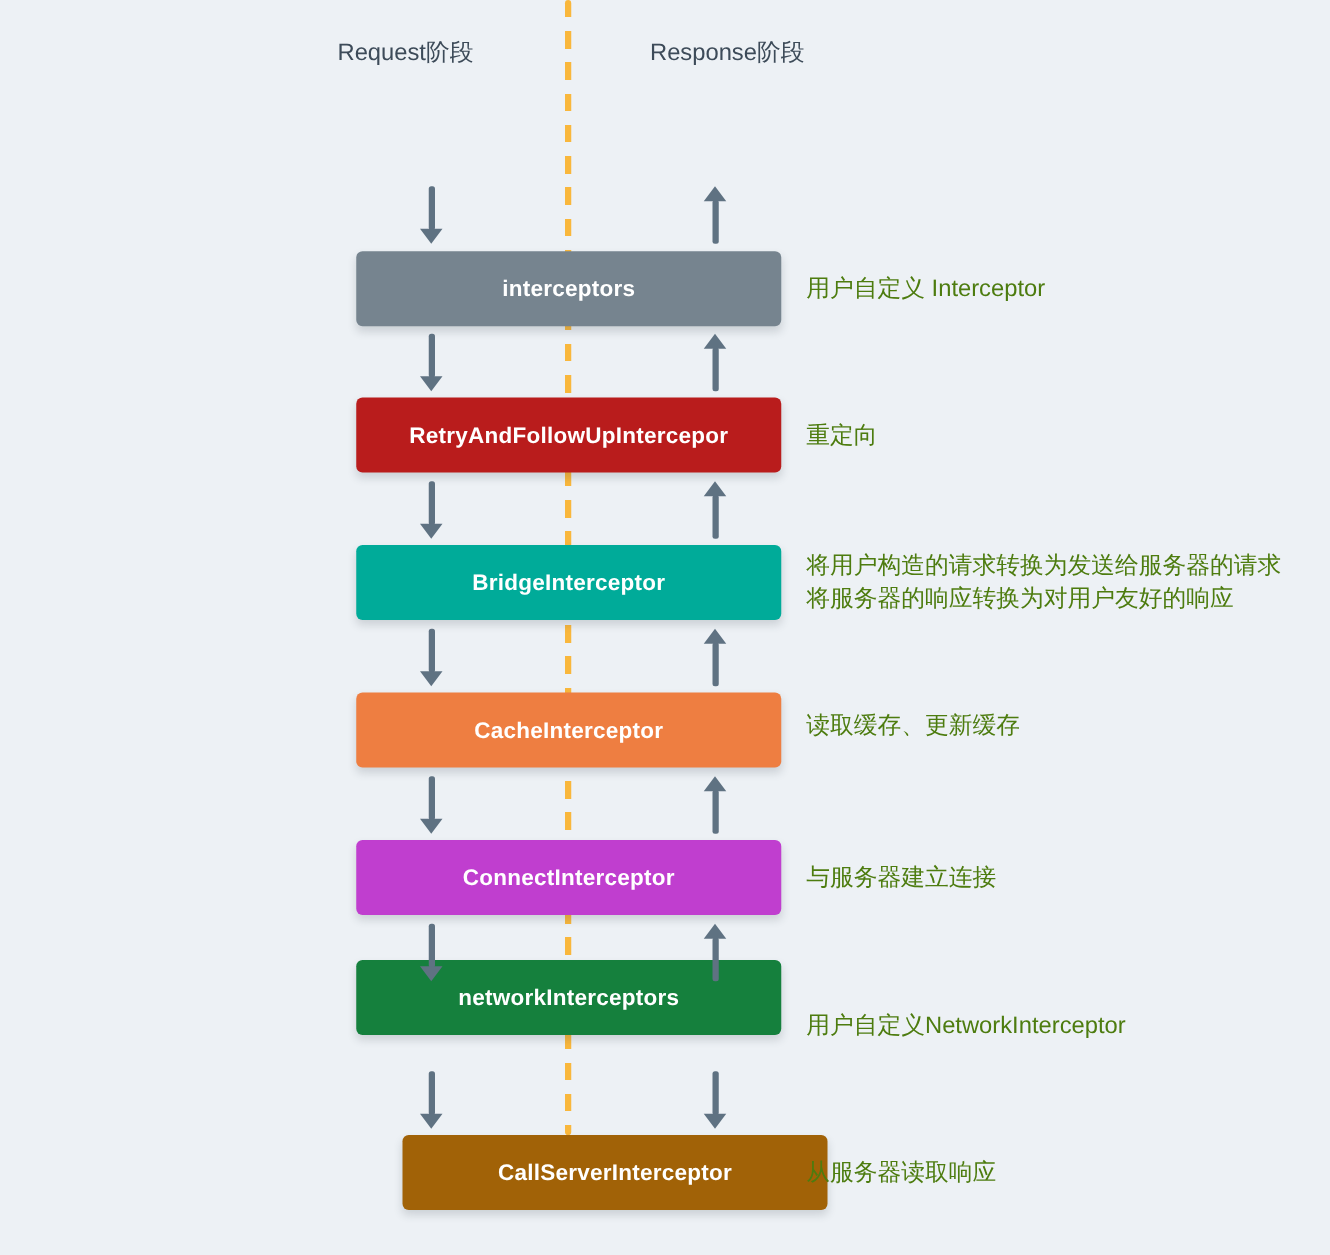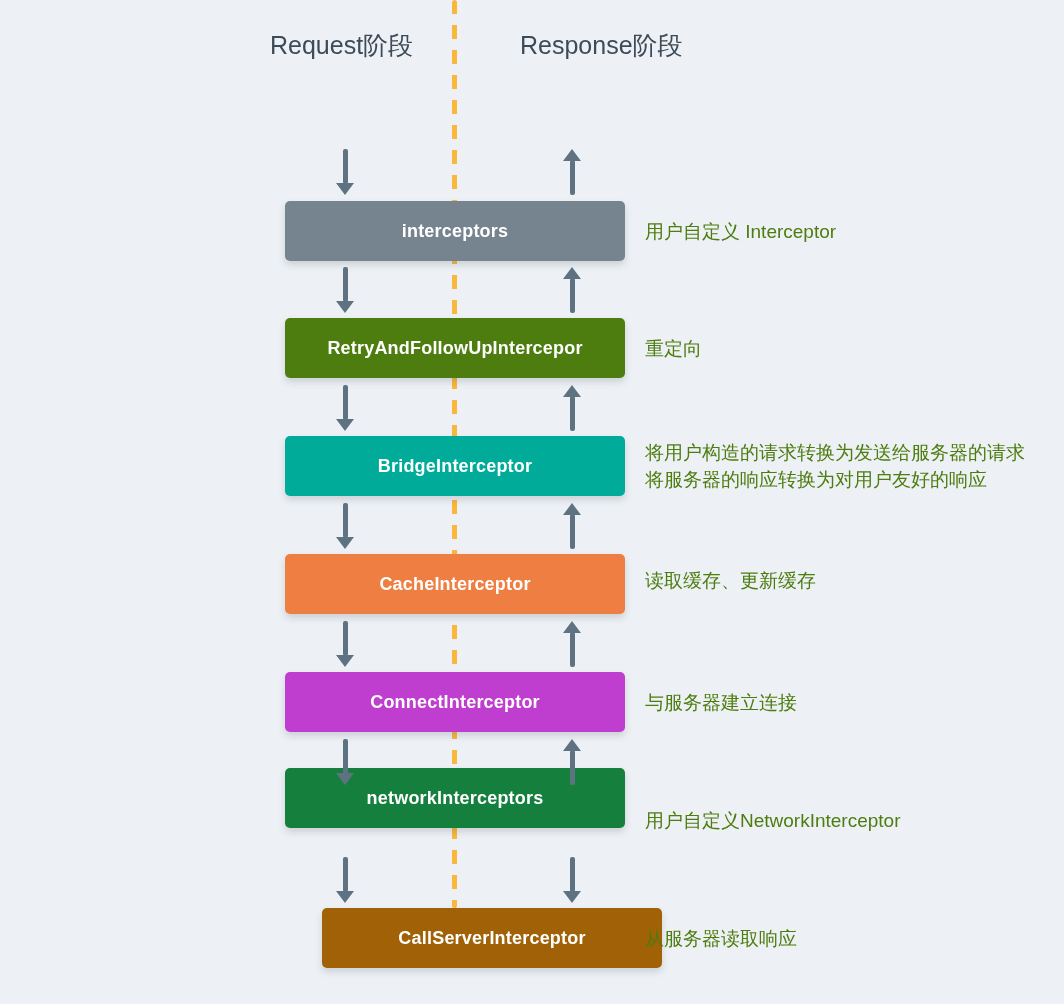--- a/index.html
+++ b/index.html
@@ -15,36 +15,36 @@
   
   .divider {
     position: absolute; left: 452px; top: 0; width: 5px; height: 908px;
     background: repeating-linear-gradient(to bottom, #f9b73c 0 14px, transparent 14px 25px);
     border-radius: 3px; z-index: 0;
   }
 
   
   .phase-label {
     position: absolute; top: 29px;
-    font-size: 25px; font-weight: 500; color: #3d4b59; z-index: 2;
+    font-size: 19px; font-weight: 500; color: #3d4b59; z-index: 2;
   }
   .phase-request  { left: 270px; }
   .phase-response { left: 520px; }
 
   
   .node {
     position: absolute; left: 285px; width: 340px; height: 60px;
     border-radius: 5px; z-index: 1;
     display: flex; align-items: center; justify-content: center;
     box-shadow: 0 4px 7px rgba(55, 65, 80, 0.18);
   }
   .node-label { color: #ffffff; font-size: 18px; font-weight: 700; letter-spacing: 0.2px; }
   .n0 { top: 83px;  background: #42525f; }
   .n1 { top: 201px; background: #76848f; }
-  .n2 { top: 318px; background: #4d7c0f; }
+  .n2 { top: 318px; background: #b91c1c; }
   .n3 { top: 436px; background: #00ab99; }
   .n4 { top: 554px; background: #ee7e41; }
   .n5 { top: 672px; background: #c03ecf; }
   .n6 { top: 768px; background: #15803d; }
   .n7 { top: 908px; background: #a16207; margin-left: 37px; }
 
   
   .annotation {
     position: absolute; left: 645px; height: 60px; z-index: 1;
     display: flex; flex-direction: column; justify-content: center;

